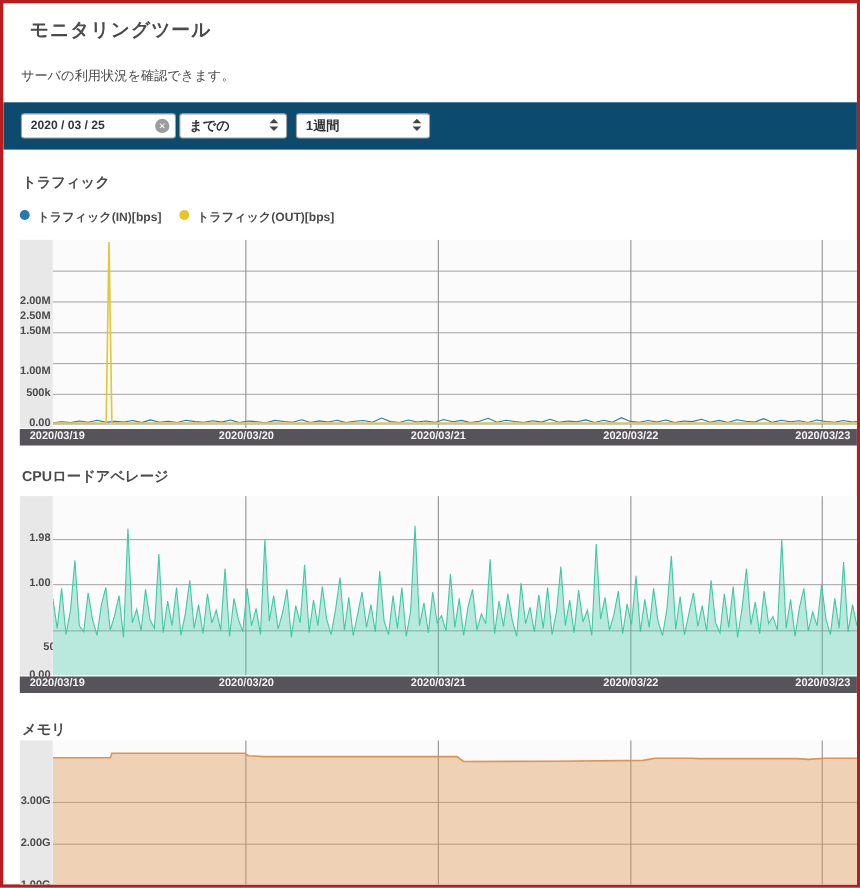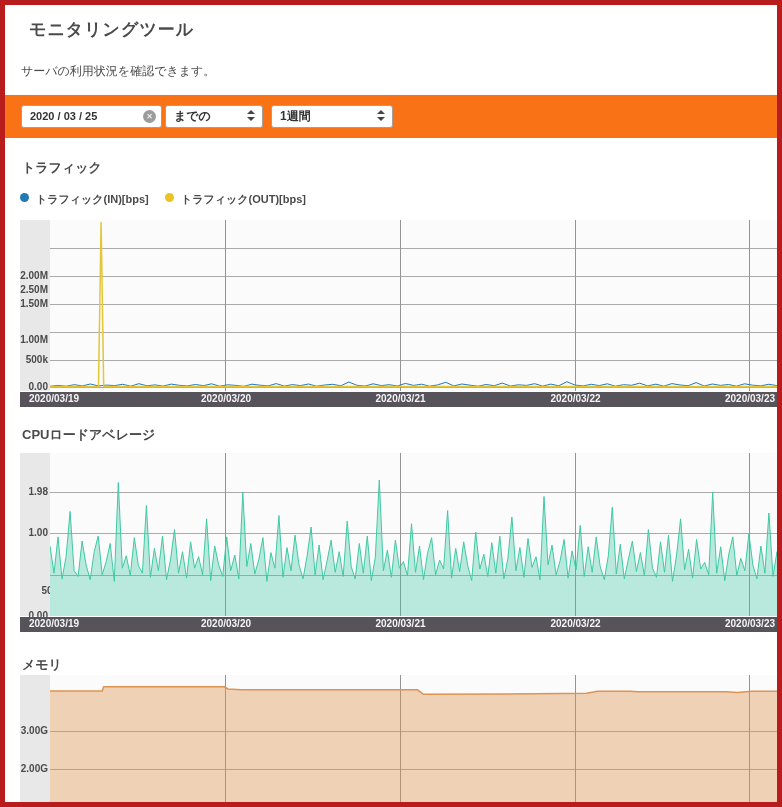--- a/index.html
+++ b/index.html
@@ -1,24 +1,24 @@
 <!DOCTYPE html>
 <html><head>
 <meta charset="utf-8">
 <style>
   * { margin:0; padding:0; box-sizing:border-box; }
   html,body { width:782px; height:807px; }
   body { font-family:"Liberation Sans","DejaVu Sans",sans-serif; background:#fff; }
   .page { position:relative; width:782px; height:807px; background:#fff;
-          border:5px solid #b91c1c; overflow:hidden; }
+          border:3px solid #b91c1c; overflow:hidden; }
   .page-title { position:absolute; left:24px; top:13px; font-size:17px; font-weight:bold; color:#4a4a4a; letter-spacing:1px; }
   .page-desc { position:absolute; left:16px; top:58px; font-size:12px; color:#4a4a4a; }
 
   
-  .filterbar { position:absolute; left:0; top:90px; width:780px; height:43px; background:#f97316; }
+  .filterbar { position:absolute; left:0; top:90px; width:780px; height:43px; background:#0c4a6e; }
   .datebox { position:absolute; left:16px; top:10px; width:141px; height:23px; background:#fff;
              border:1px solid #a0a0a0; border-radius:3px; font-size:11px; font-weight:bold; color:#333;
              line-height:21px; padding-left:8px; cursor:text; }
   .clearbtn { position:absolute; right:5px; top:4px; width:13px; height:13px; border-radius:50%;
               background:#9c9c9c; color:#fff; font-size:8px; line-height:13px; text-align:center; cursor:pointer; }
   .selectbox { position:absolute; top:10px; height:23px; background:#fff; border:1px solid #a0a0a0;
                border-radius:3px; font-size:12px; font-weight:bold; color:#333; line-height:21px;
                padding-left:8px; cursor:pointer; }
   .sel-until { left:160px; width:98px; }
   .sel-period { left:266px; width:122px; }

